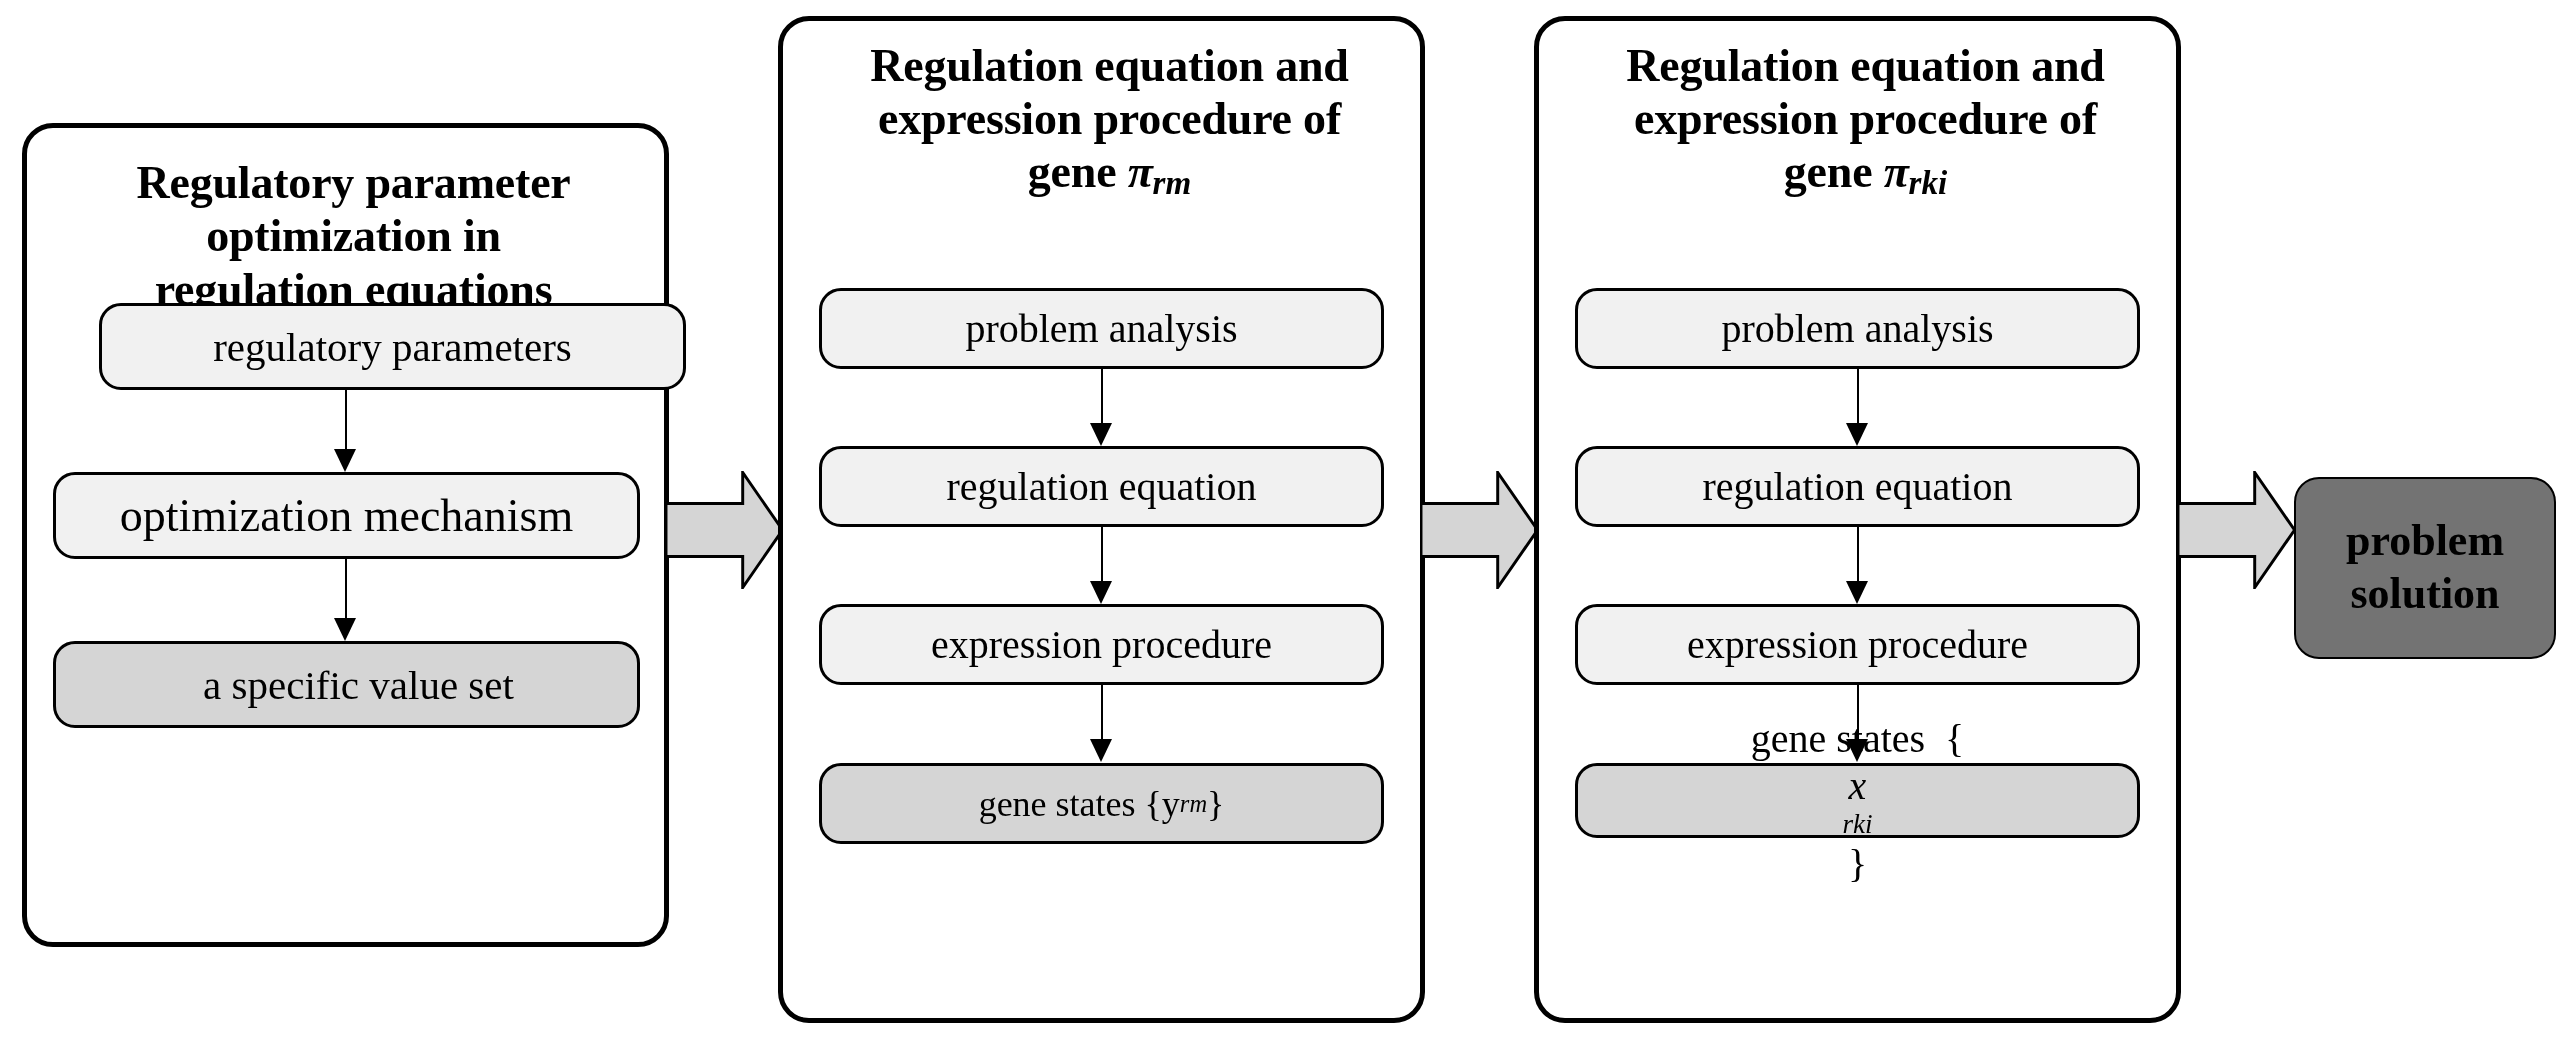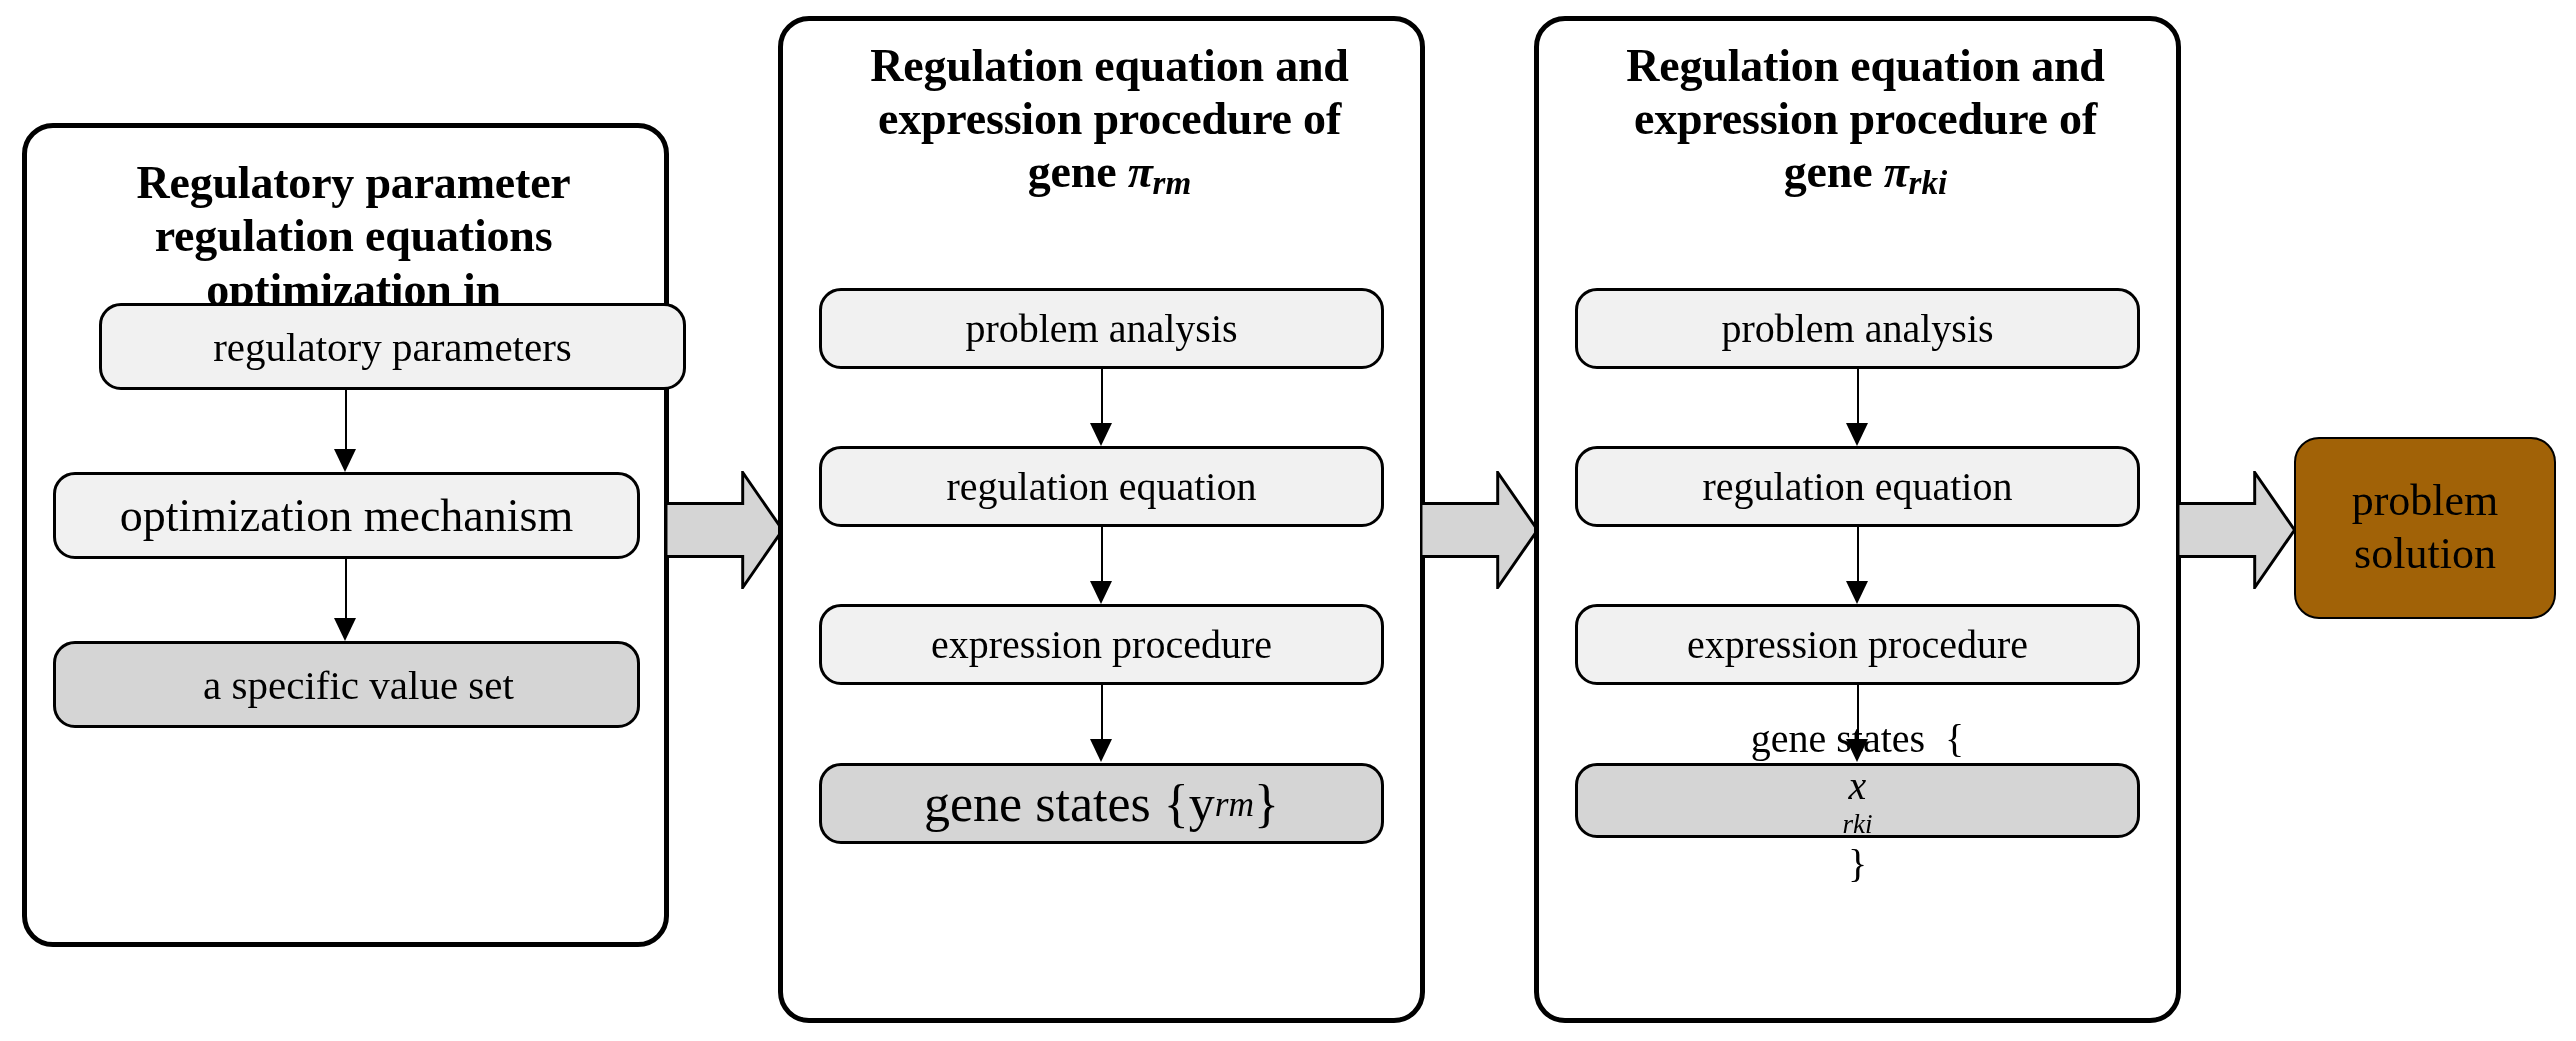--- a/index.html
+++ b/index.html
@@ -97,40 +97,41 @@
     position: absolute;
   }
   .block-arrow svg { display: block; }
 
   
   .solution {
     position: absolute;
     box-sizing: border-box;
     border: 2.9px solid #000000;
     border-radius: 25px;
-    background: #a16207;
+    background: #737373;
     display: flex;
     align-items: center;
     justify-content: center;
     text-align: center;
-    font-weight: normal;
+    font-weight: bold;
     line-height: 1.2;
     color: #000000;
+    margin-top: 40px;
   }
 </style>
 </head>
 <body>
 
 <div id="canvas">
 
   <div class="panel" style="left:22px; top:123px; width:647px; height:824px;">
     <div class="panel-title" style="top:28px; font-size:46px;">
       <div>Regulatory parameter</div>
+      <div>optimization in</div>
       <div>regulation equations</div>
-      <div>optimization in</div>
     </div>
   </div>
 
   <div class="node" style="left:53px; top:303px; width:587px; height:87px; font-size:41px;margin-left:46px;">
     <span>regulatory parameters</span>
   </div>
 
   <div class="vconn" style="left:346px; top:390px; height:82px;">
     <div class="stem" style="height:60px;"></div>
     <div class="head" style="top:59px;"></div>
@@ -183,21 +184,21 @@
 
   <div class="node" style="left:819px; top:604px; width:565px; height:81px; font-size:40px;">
     <span>expression procedure</span>
   </div>
 
   <div class="vconn" style="left:1102px; top:685px; height:77px;">
     <div class="stem" style="height:56px;"></div>
     <div class="head" style="top:54px;"></div>
   </div>
 
-  <div class="node shaded" style="left:819px; top:763px; width:565px; height:81px; font-size:52px;">
+  <div class="node shaded" style="left:819px; top:763px; width:565px; height:81px; font-size:36px;">
     <span>gene states {y</span><span class="sub">rm</span><span>}</span>
   </div>
 
   <div class="block-arrow" style="left:1421px; top:471px; width:118px; height:118px;">
     <svg width="118" height="118" viewBox="0 0 160 160">
       <polygon points="0,44 104,44 104,2 158,80 104,158 104,116 0,116" fill="#d5d5d5" stroke="#000000" stroke-width="4"></polygon>
     </svg>
   </div>
 
   <div class="panel" style="left:1534px; top:16px; width:647px; height:1007px;">

